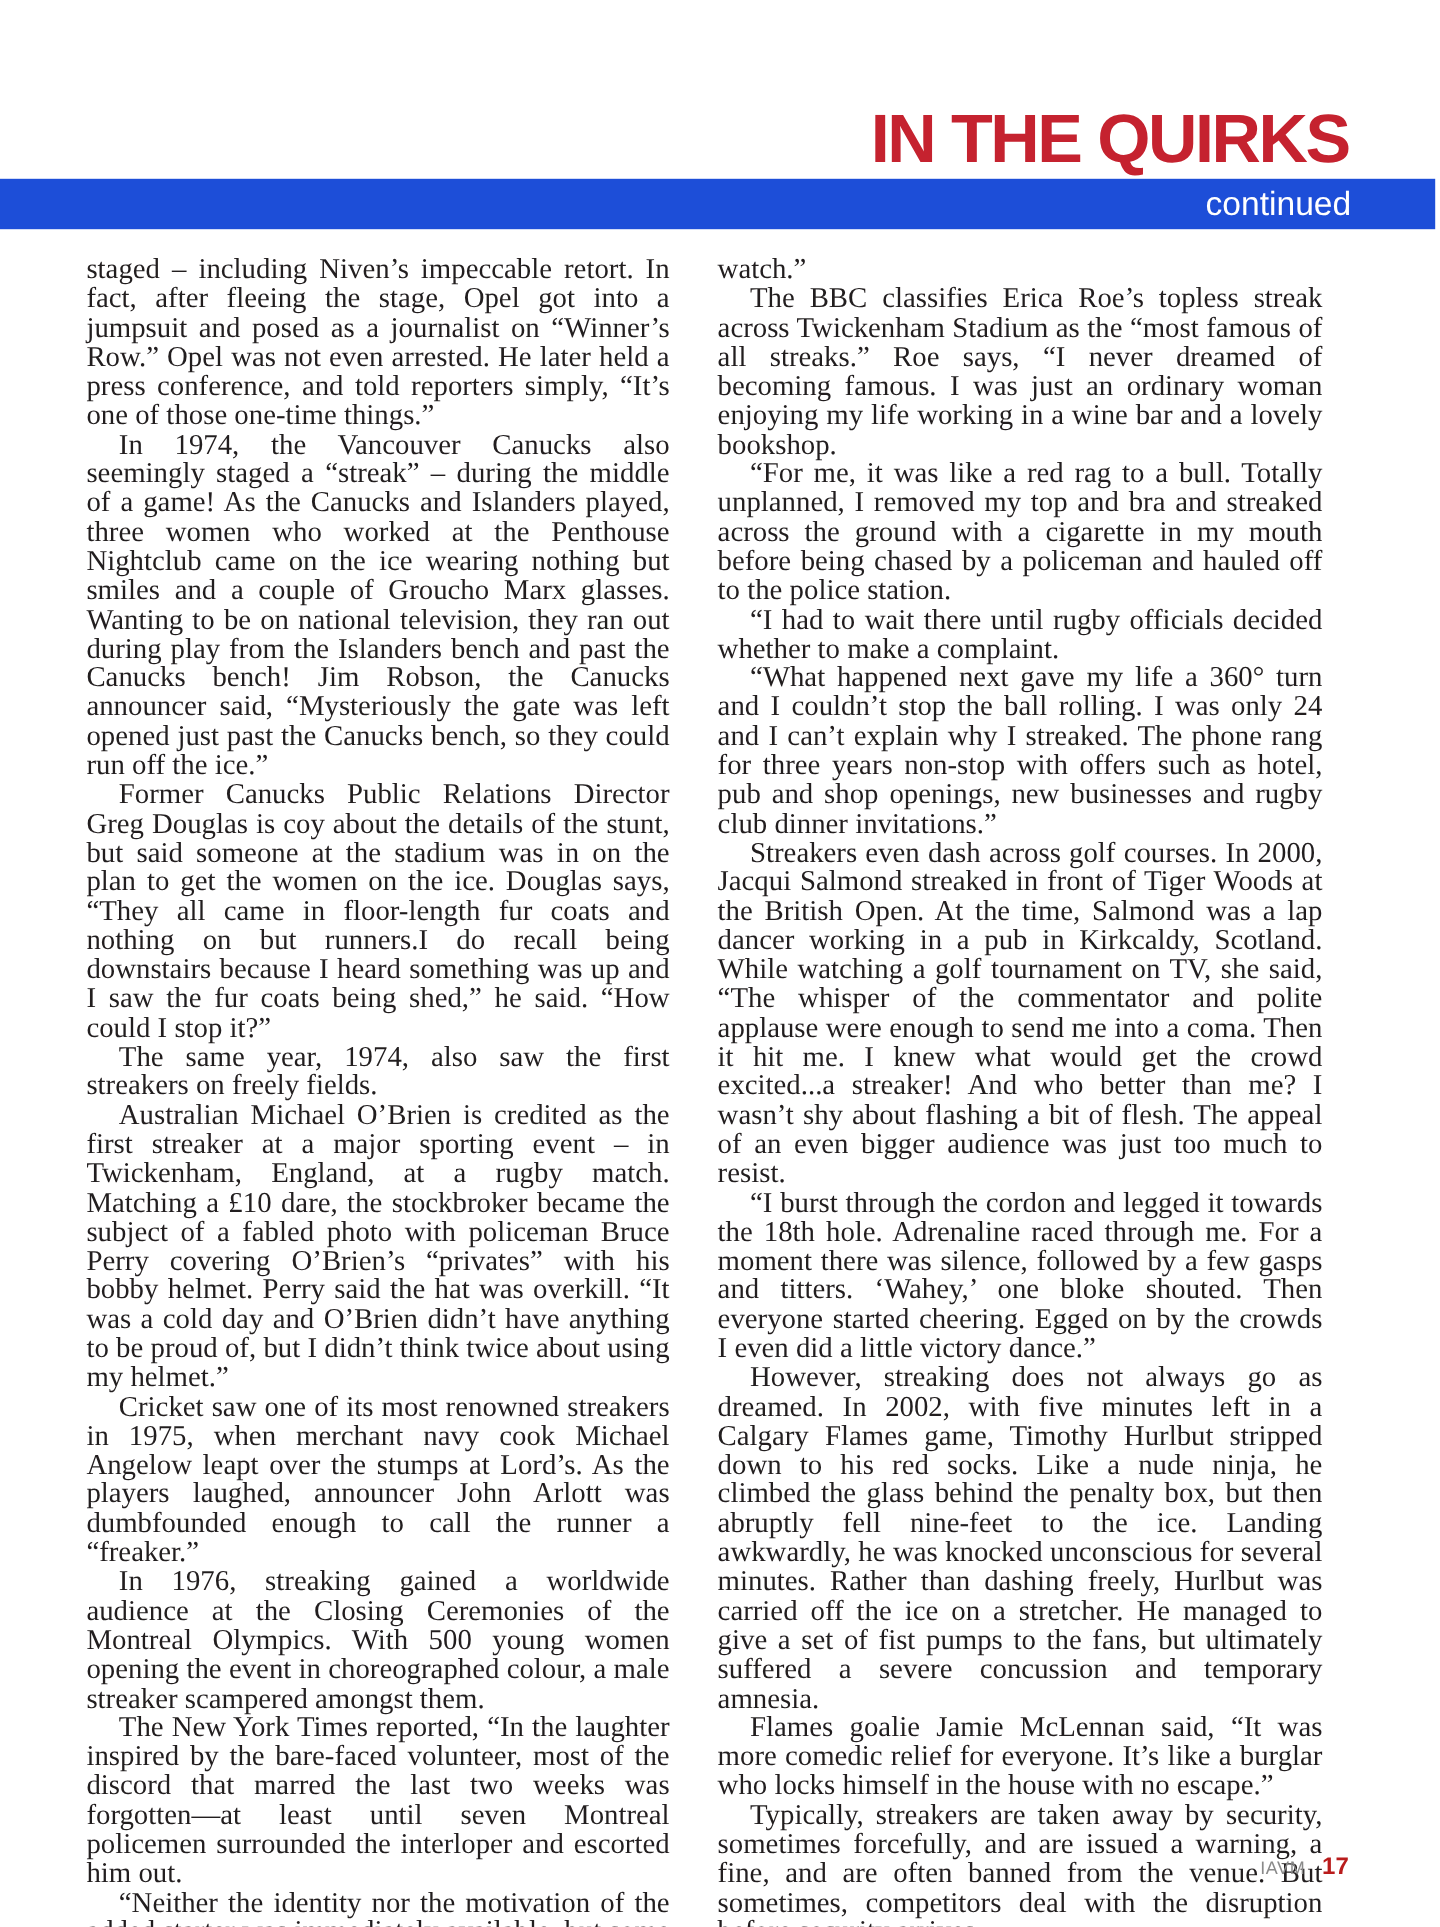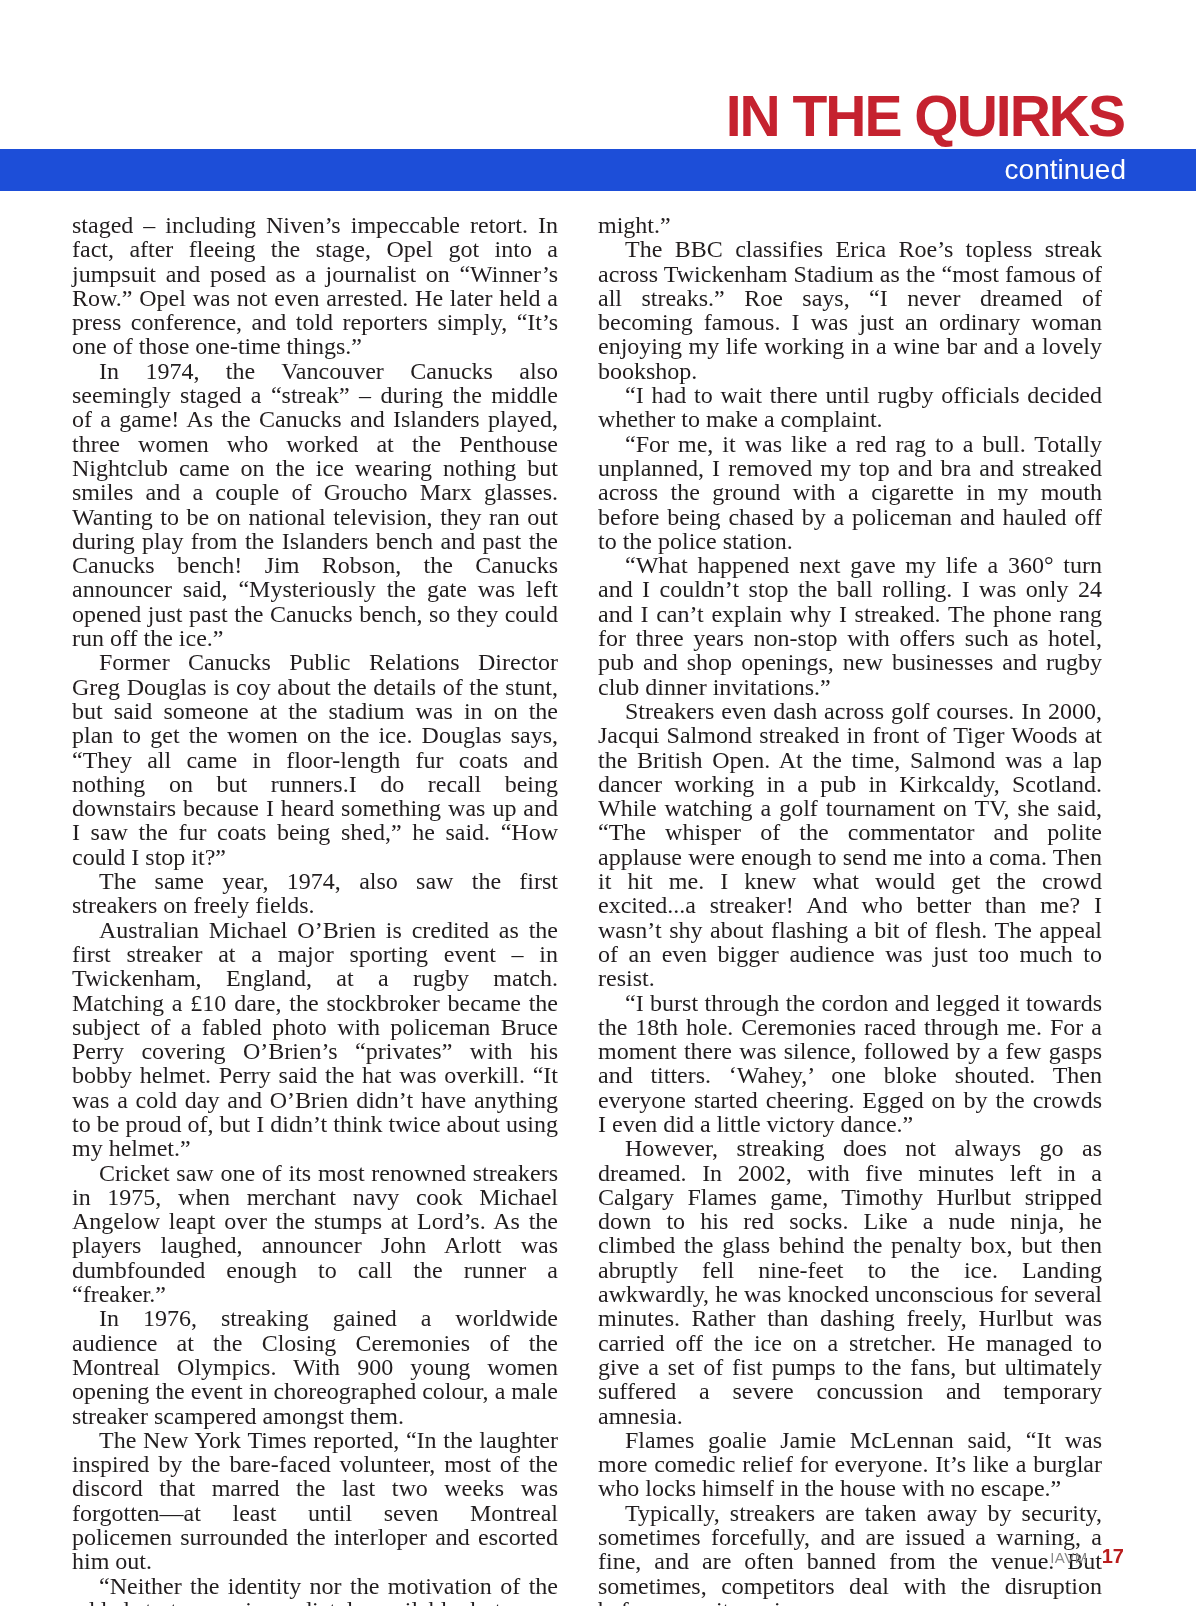--- a/index.html
+++ b/index.html
@@ -80,33 +80,33 @@
     <span id="continued-label">continued</span>
   </div>
 
   <div id="col-left" class="column">
     <p>staged – including Niven’s impeccable retort. In fact, after fleeing the stage, Opel got into a jumpsuit and posed as a journalist on “Winner’s Row.” Opel was not even arrested. He later held a press conference, and told reporters simply, “It’s one of those one-time things.”</p>
     <p class="indent">In 1974, the Vancouver Canucks also seemingly staged a “streak” – during the middle of a game! As the Canucks and Islanders played, three women who worked at the Penthouse Nightclub came on the ice wearing nothing but smiles and a couple of Groucho Marx glasses. Wanting to be on national television, they ran out during play from the Islanders bench and past the Canucks bench! Jim Robson, the Canucks announcer said, “Mysteriously the gate was left opened just past the Canucks bench, so they could run off the ice.”</p>
     <p class="indent">Former Canucks Public Relations Director Greg Douglas is coy about the details of the stunt, but said someone at the stadium was in on the plan to get the women on the ice. Douglas says, “They all came in floor-length fur coats and nothing on but runners.I do recall being downstairs because I heard something was up and I saw the fur coats being shed,” he said. “How could I stop it?”</p>
     <p class="indent">The same year, 1974, also saw the first streakers on freely fields.</p>
     <p class="indent">Australian Michael O’Brien is credited as the first streaker at a major sporting event – in Twickenham, England, at a rugby match. Matching a £10 dare, the stockbroker became the subject of a fabled photo with policeman Bruce Perry covering O’Brien’s “privates” with his bobby helmet. Perry said the hat was overkill. “It was a cold day and O’Brien didn’t have anything to be proud of, but I didn’t think twice about using my helmet.”</p>
     <p class="indent">Cricket saw one of its most renowned streakers in 1975, when merchant navy cook Michael Angelow leapt over the stumps at Lord’s. As the players laughed, announcer John Arlott was dumbfounded enough to call the runner a “freaker.”</p>
-    <p class="indent">In 1976, streaking gained a worldwide audience at the Closing Ceremonies of the Montreal Olympics. With 900 young women opening the event in choreographed colour, a male streaker scampered amongst them.</p>
+    <p class="indent">In 1976, streaking gained a worldwide audience at the Closing Ceremonies of the Montreal Olympics. With 500 young women opening the event in choreographed colour, a male streaker scampered amongst them.</p>
     <p class="indent">The New York Times reported, “In the laughter inspired by the bare-faced volunteer, most of the discord that marred the last two weeks was forgotten—at least until seven Montreal policemen surrounded the interloper and escorted him out.</p>
     <p class="indent">“Neither the identity nor the motivation of the added starter was immediately available, but some witnesses thought he might be trying to recapture the innocence the Games enjoyed in ancient Greece, when both athletes and trainers performed in the nude and women were forbidden to watch on pain of death. His choreography was simple: Although Montreal had a security force of 21,000 for the Olympics, he strolled past sentries to a corner of the infield, took off his clothes and went capering into the center of a ring of dancing</p>
   </div>
 
   <div id="col-right" class="column">
-    <p>might.”</p>
+    <p>watch.”</p>
     <p class="indent">The BBC classifies Erica Roe’s topless streak across Twickenham Stadium as the “most famous of all streaks.” Roe says, “I never dreamed of becoming famous. I was just an ordinary woman enjoying my life working in a wine bar and a lovely bookshop.</p>
+    <p class="indent">“For me, it was like a red rag to a bull. Totally unplanned, I removed my top and bra and streaked across the ground with a cigarette in my mouth before being chased by a policeman and hauled off to the police station.</p>
     <p class="indent">“I had to wait there until rugby officials decided whether to make a complaint.</p>
-    <p class="indent">“For me, it was like a red rag to a bull. Totally unplanned, I removed my top and bra and streaked across the ground with a cigarette in my mouth before being chased by a policeman and hauled off to the police station.</p>
     <p class="indent">“What happened next gave my life a 360° turn and I couldn’t stop the ball rolling. I was only 24 and I can’t explain why I streaked. The phone rang for three years non-stop with offers such as hotel, pub and shop openings, new businesses and rugby club dinner invitations.”</p>
     <p class="indent">Streakers even dash across golf courses. In 2000, Jacqui Salmond streaked in front of Tiger Woods at the British Open. At the time, Salmond was a lap dancer working in a pub in Kirkcaldy, Scotland. While watching a golf tournament on TV, she said, “The whisper of the commentator and polite applause were enough to send me into a coma. Then it hit me. I knew what would get the crowd excited...a streaker! And who better than me? I wasn’t shy about flashing a bit of flesh. The appeal of an even bigger audience was just too much to resist.</p>
-    <p class="indent">“I burst through the cordon and legged it towards the 18th hole. Ceremonies raced through me. For a moment there was silence, followed by a few gasps and titters. ‘Wahey,’ one bloke shouted. Then everyone started cheering. Egged on by the crowds I even did a little victory dance.”</p>
+    <p class="indent">“I burst through the cordon and legged it towards the 18th hole. Adrenaline raced through me. For a moment there was silence, followed by a few gasps and titters. ‘Wahey,’ one bloke shouted. Then everyone started cheering. Egged on by the crowds I even did a little victory dance.”</p>
     <p class="indent">However, streaking does not always go as dreamed. In 2002, with five minutes left in a Calgary Flames game, Timothy Hurlbut stripped down to his red socks. Like a nude ninja, he climbed the glass behind the penalty box, but then abruptly fell nine-feet to the ice. Landing awkwardly, he was knocked unconscious for several minutes. Rather than dashing freely, Hurlbut was carried off the ice on a stretcher. He managed to give a set of fist pumps to the fans, but ultimately suffered a severe concussion and temporary amnesia.</p>
     <p class="indent">Flames goalie Jamie McLennan said, “It was more comedic relief for everyone. It’s like a burglar who locks himself in the house with no escape.”</p>
     <p class="indent">Typically, streakers are taken away by security, sometimes forcefully, and are issued a warning, a fine, and are often banned from the venue. But sometimes, competitors deal with the disruption before security arrives.</p>
     <p class="indent">In 2018, at a BC Lions football game in McLennan, a streak-</p>
   </div>
 
   <div id="footer">
     <span>IAVM</span><span class="pagenum">17</span>
   </div>
 

